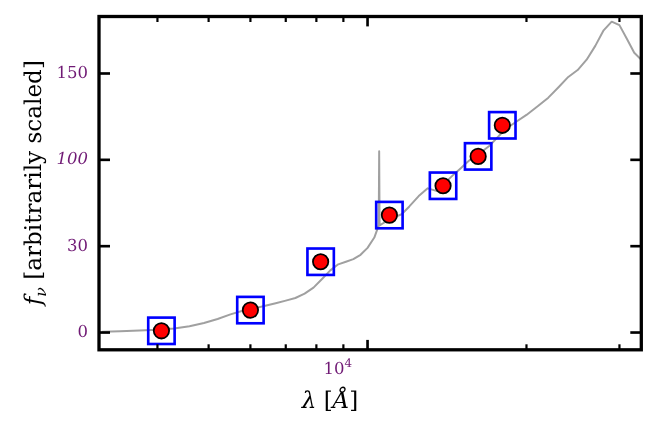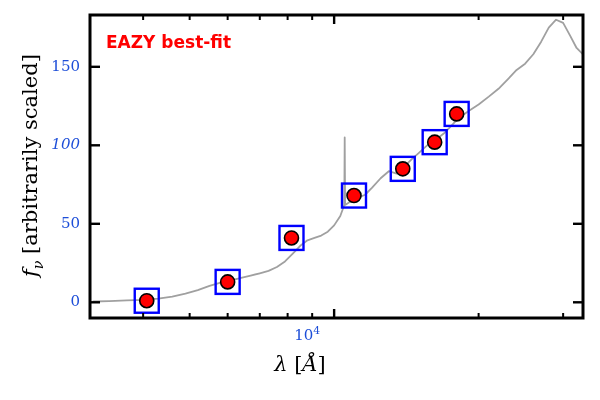--- a/index.html
+++ b/index.html
@@ -16,21 +16,21 @@
   .ylabel i{font-style:italic;}
   .ylabel sub{font-size:0.68em; font-style:italic;}
   .xlabel{
     position:absolute; left:0; top:352px; width:600px; text-align:center;
     font-family:"DejaVu Serif","Liberation Serif",serif;
     font-size:21px; color:#000;
   }
   .xlabel i{font-style:italic;}
   .ticklabel{
     position:absolute; font-family:"DejaVu Serif","Liberation Serif",serif;
-    font-size:15px; color:#1d4ed8; white-space:nowrap;
+    font-size:15px; color:#701a75; white-space:nowrap;
   }
   .ytick-label{text-align:right;}
   .xtick-label{text-align:left;}
   .xtick-label sup{font-size:0.72em;}
   .annotation{
     position:absolute; left:106px; top:32px;
     font-family:"DejaVu Sans","Liberation Sans",sans-serif;
     font-size:17px; font-weight:bold; color:#ff0000; white-space:nowrap;
   }
 </style>
@@ -88,26 +88,25 @@
         <line x1="583" y1="302.30051813471505" x2="573" y2="302.30051813471505" stroke="#000" stroke-width="2.4"></line>
         <line x1="90" y1="223.80310880829018" x2="100" y2="223.80310880829018" stroke="#000" stroke-width="2.4"></line>
         <line x1="583" y1="223.80310880829018" x2="573" y2="223.80310880829018" stroke="#000" stroke-width="2.4"></line>
         <line x1="90" y1="145.30569948186528" x2="100" y2="145.30569948186528" stroke="#000" stroke-width="2.4"></line>
         <line x1="583" y1="145.30569948186528" x2="573" y2="145.30569948186528" stroke="#000" stroke-width="2.4"></line>
         <line x1="90" y1="66.80829015544043" x2="100" y2="66.80829015544043" stroke="#000" stroke-width="2.4"></line>
         <line x1="583" y1="66.80829015544043" x2="573" y2="66.80829015544043" stroke="#000" stroke-width="2.4"></line>
       </g>
   </svg>
 
-  <div class="annotation">EAZY best-fit</div>
 
   <div class="ylabel"><i>f</i><sub>ν</sub> [arbitrarily scaled]</div>
 
   <div class="xlabel"><i>λ</i> [<i>Å</i>]</div>
 
   <div id="tick-labels">
       <div class="ticklabel ytick-label" style="left: 28px; top: 292.301px; width: 52px;">0</div>
-      <div class="ticklabel ytick-label" style="left: 28px; top: 213.803px; width: 52px;">50</div>
+      <div class="ticklabel ytick-label" style="left: 28px; top: 213.803px; width: 52px;">30</div>
       <div class="ticklabel ytick-label" style="left: 28px; top: 135.306px; width: 52px; font-style: italic;">100</div>
       <div class="ticklabel ytick-label" style="left: 28px; top: 56.8083px; width: 52px;">150</div>
       <div class="ticklabel xtick-label" style="left: 294.13px; top: 324px; width: 80px;">10<sup>4</sup></div>
     </div>
 </div>
 
 </body></html>

